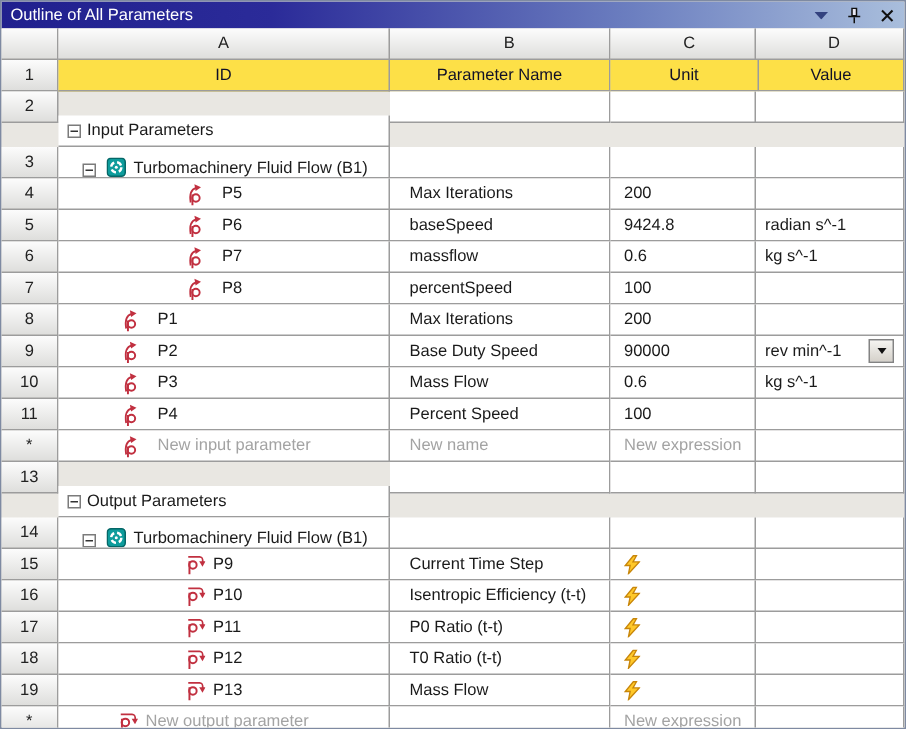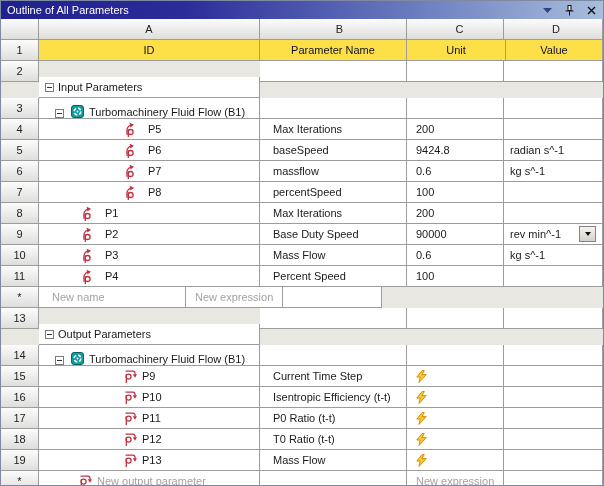--- a/index.html
+++ b/index.html
@@ -275,20 +275,31 @@
         <div class="cell w-b">
           <span>Percent Speed</span>
         </div>
         <div class="cell w-c">
           <span>100</span>
         </div>
         <div class="cell w-d"></div>
       </div>
       <div class="row">
         <div class="cell w-gut gut">*</div>
+        <div class="cell w-a p42">
+          <span class="icon-wrap mi">
+            <svg width="12" height="15" viewBox="0 0 12 15">
+              <path d="M3.1,13 C2.3,8 2.8,4.2 6.8,3.2" fill="none" stroke="#C13040" stroke-width="1.2"></path>
+              <path d="M5.6,0.8 L10,2.8 L6.4,5.4 Z" fill="#C13040"></path>
+              <circle cx="6.6" cy="10" r="2.5" fill="none" stroke="#C13040" stroke-width="1.3"></circle>
+              <line x1="4.3" y1="7.6" x2="4.3" y2="15" stroke="#C13040" stroke-width="1.3"></line>
+            </svg>
+          </span>
+          <span class="ghost">New input parameter</span>
+        </div>
         <div class="cell w-b">
           <span class="ghost">New name</span>
         </div>
         <div class="cell w-c">
           <span class="ghost">New expression</span>
         </div>
         <div class="cell w-d"></div>
       </div>
       <div class="row">
         <div class="cell w-gut gut">13</div>

